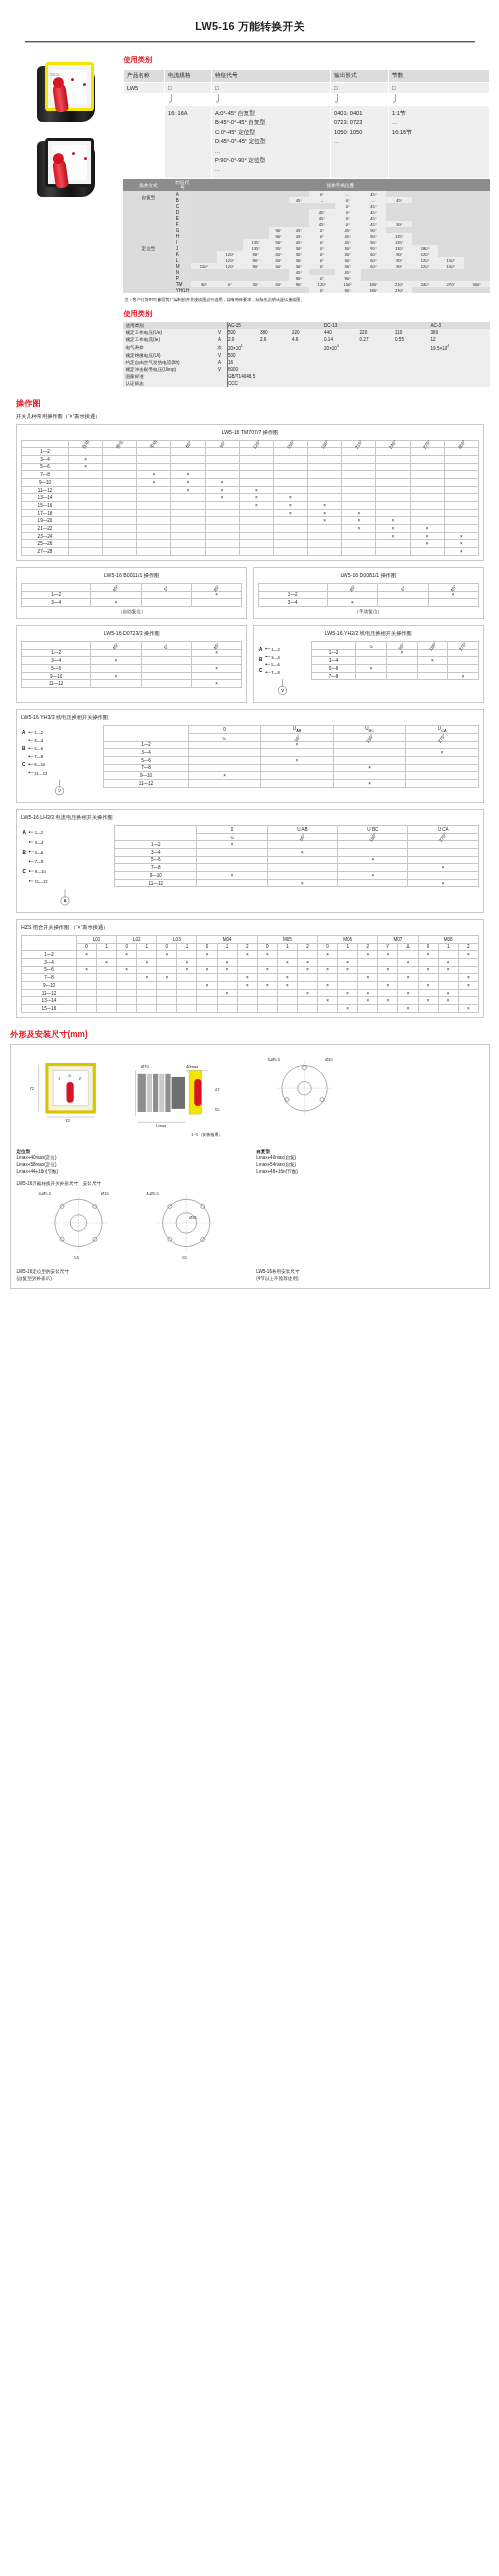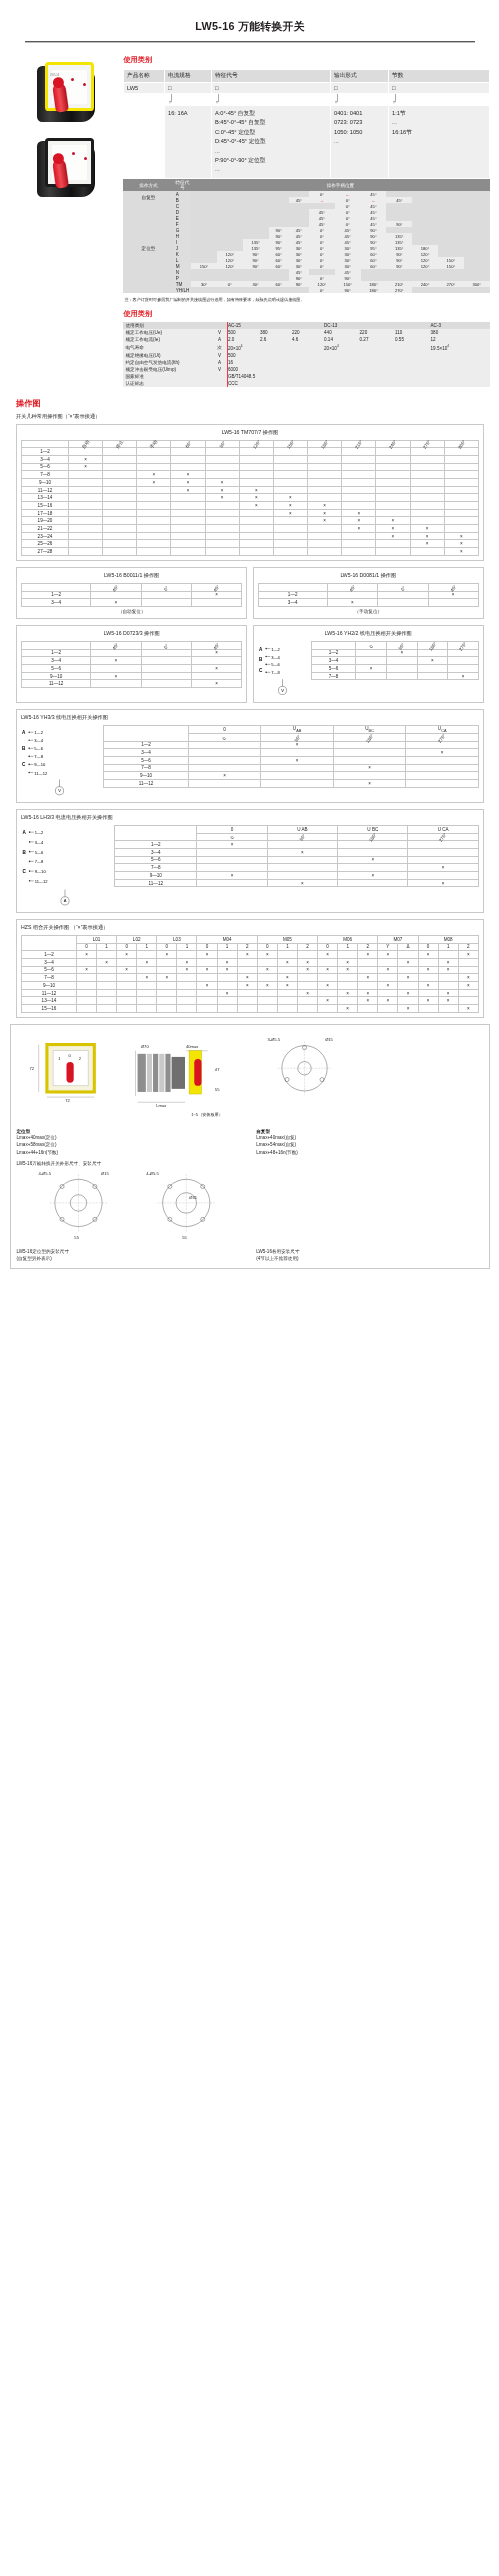--- a/index.html
+++ b/index.html
@@ -1377,20 +1377,21 @@
               <td class="mark"></td>
               <td class="mark"></td>
               <td class="mark">×</td>
             </tr>
           </tbody>
         </table>
     </div>
   </div>
 
   <div class="dims">
+    <div class="section-head big">外形及安装尺寸(mm)</div>
     <div class="dimbox">
       <div id="dim-svg-top"><svg width="474" height="93" viewBox="0 0 920 180" style="font-size:11px">
             <style>.dl{font-size:8px;font-family:"Liberation Sans",sans-serif;fill:#231f20}</style>
             <rect x="60" y="28" width="92" height="92" fill="#f6f3dc" stroke="#d9c400" stroke-width="6"></rect>
             <rect x="72" y="40" width="68" height="68" fill="#fff" stroke="#bbb" stroke-width="1"></rect>
             <text x="82" y="58" class="dl">1</text>
             <text x="102" y="52" class="dl">0</text>
             <text x="122" y="58" class="dl">2</text>
             <rect x="98" y="62" width="14" height="40" rx="7" fill="#d81324"></rect>
             <text x="26" y="78" class="dl">72</text>

